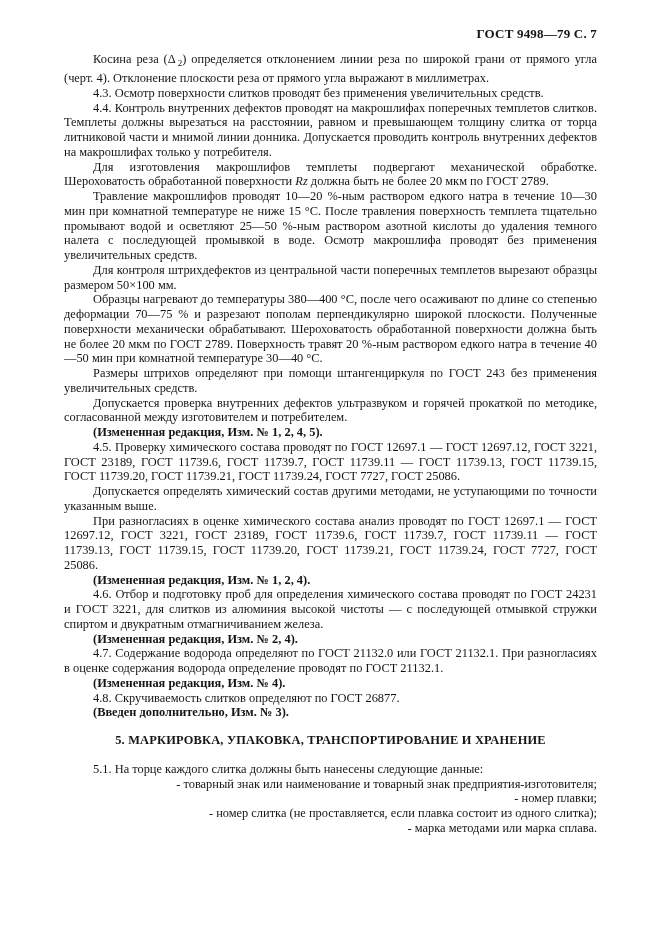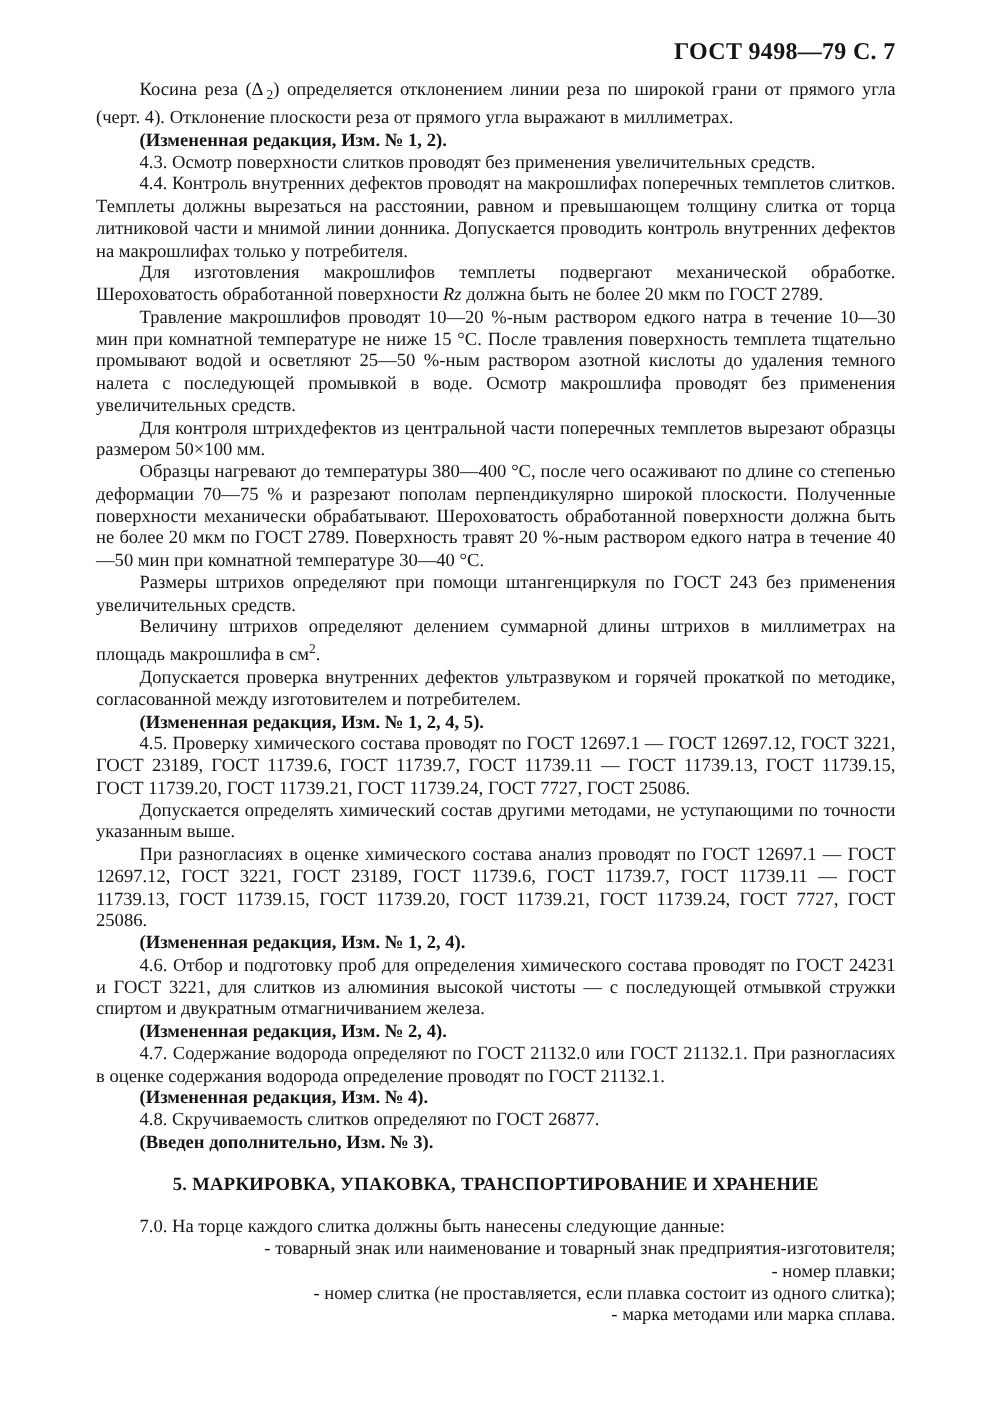--- a/index.html
+++ b/index.html
@@ -16,21 +16,21 @@
     font-family: "Liberation Serif", "DejaVu Serif", serif;
     overflow: hidden;
   }
   .running-head {
     position: absolute;
     top: 26px;
     left: 64px;
     width: 533px;
     text-align: right;
     font-weight: bold;
-    font-size: 16px;
+    font-size: 13px;
     letter-spacing: 0.2px;
   }
   .text-block {
     position: absolute;
     top: 52px;
     left: 64px;
     width: 533px;
     font-size: 12.4px;
     line-height: 14.75px;
     text-align: justify;
@@ -66,37 +66,35 @@
 <body>
 
 <div class="page">
 
   <div class="running-head">ГОСТ 9498—79 С. 7</div>
 
   <div class="text-block">
 
     <p class="ind"><span>Косина реза (Δ</span><span class="sub">2</span><span>) определяется отклонением линии реза по широкой грани от прямого угла (черт. 4). Отклонение плоскости реза от прямого угла выражают в миллиметрах.</span></p>
 
-    <p class="ind bold">(Измененная редакция, Изм. № 1, 2).</p>
 
     <p class="ind">4.3. Осмотр поверхности слитков проводят без применения увеличительных средств.</p>
 
     <p class="ind">4.4. Контроль внутренних дефектов проводят на макрошлифах поперечных темплетов слитков. Темплеты должны вырезаться на расстоянии, равном и превышающем толщину слитка от торца литниковой части и мнимой линии донника. Допускается проводить контроль внутренних дефектов на макрошлифах только у потребителя.</p>
 
     <p class="ind"><span>Для изготовления макрошлифов темплеты подвергают механической обработке. Шероховатость обработанной поверхности </span><span class="italic">Rz</span><span> должна быть не более 20 мкм по ГОСТ 2789.</span></p>
 
     <p class="ind">Травление макрошлифов проводят 10—20 %-ным раствором едкого натра в течение 10—30 мин при комнатной температуре не ниже 15 °С. После травления поверхность темплета тщательно промывают водой и осветляют 25—50 %-ным раствором азотной кислоты до удаления темного налета с последующей промывкой в воде. Осмотр макрошлифа проводят без применения увеличительных средств.</p>
 
     <p class="ind">Для контроля штрихдефектов из центральной части поперечных темплетов вырезают образцы размером 50×100 мм.</p>
 
     <p class="ind">Образцы нагревают до температуры 380—400 °С, после чего осаживают по длине со степенью деформации 70—75 % и разрезают пополам перпендикулярно широкой плоскости. Полученные поверхности механически обрабатывают. Шероховатость обработанной поверхности должна быть не более 20 мкм по ГОСТ 2789. Поверхность травят 20 %-ным раствором едкого натра в течение 40—50 мин при комнатной температуре 30—40 °С.</p>
 
     <p class="ind">Размеры штрихов определяют при помощи штангенциркуля по ГОСТ 243 без применения увеличительных средств.</p>
 
-    <p class="ind"><span>Величину штрихов определяют делением суммарной длины штрихов в миллиметрах на площадь макрошлифа в см</span><span class="sup">2</span><span>.</span></p>
 
     <p class="ind">Допускается проверка внутренних дефектов ультразвуком и горячей прокаткой по методике, согласованной между изготовителем и потребителем.</p>
 
     <p class="ind bold">(Измененная редакция, Изм. № 1, 2, 4, 5).</p>
 
     <p class="ind">4.5. Проверку химического состава проводят по ГОСТ 12697.1 — ГОСТ 12697.12, ГОСТ 3221, ГОСТ 23189, ГОСТ 11739.6, ГОСТ 11739.7, ГОСТ 11739.11 — ГОСТ 11739.13, ГОСТ 11739.15, ГОСТ 11739.20, ГОСТ 11739.21, ГОСТ 11739.24, ГОСТ 7727, ГОСТ 25086.</p>
 
     <p class="ind">Допускается определять химический состав другими методами, не уступающими по точности указанным выше.</p>
 
     <p class="ind">При разногласиях в оценке химического состава анализ проводят по ГОСТ 12697.1 — ГОСТ 12697.12, ГОСТ 3221, ГОСТ 23189, ГОСТ 11739.6, ГОСТ 11739.7, ГОСТ 11739.11 — ГОСТ 11739.13, ГОСТ 11739.15, ГОСТ 11739.20, ГОСТ 11739.21, ГОСТ 11739.24, ГОСТ 7727, ГОСТ 25086.</p>
@@ -110,21 +108,21 @@
     <p class="ind">4.7. Содержание водорода определяют по ГОСТ 21132.0 или ГОСТ 21132.1. При разногласиях в оценке содержания водорода определение проводят по ГОСТ 21132.1.</p>
 
     <p class="ind bold">(Измененная редакция, Изм. № 4).</p>
 
     <p class="ind">4.8. Скручиваемость слитков определяют по ГОСТ 26877.</p>
 
     <p class="ind bold">(Введен дополнительно, Изм. № 3).</p>
 
     <p class="section-heading">5. МАРКИРОВКА, УПАКОВКА, ТРАНСПОРТИРОВАНИЕ И ХРАНЕНИЕ</p>
 
-    <p class="ind">7.0. На торце каждого слитка должны быть нанесены следующие данные:</p>
+    <p class="ind">5.1. На торце каждого слитка должны быть нанесены следующие данные:</p>
 
     <p class="list-item">- товарный знак или наименование и товарный знак предприятия-изготовителя;</p>
     <p class="list-item">- номер плавки;</p>
     <p class="list-item">- номер слитка (не проставляется, если плавка состоит из одного слитка);</p>
     <p class="list-item">- марка методами или марка сплава.</p>
 
 
   </div>
 </div>
 

